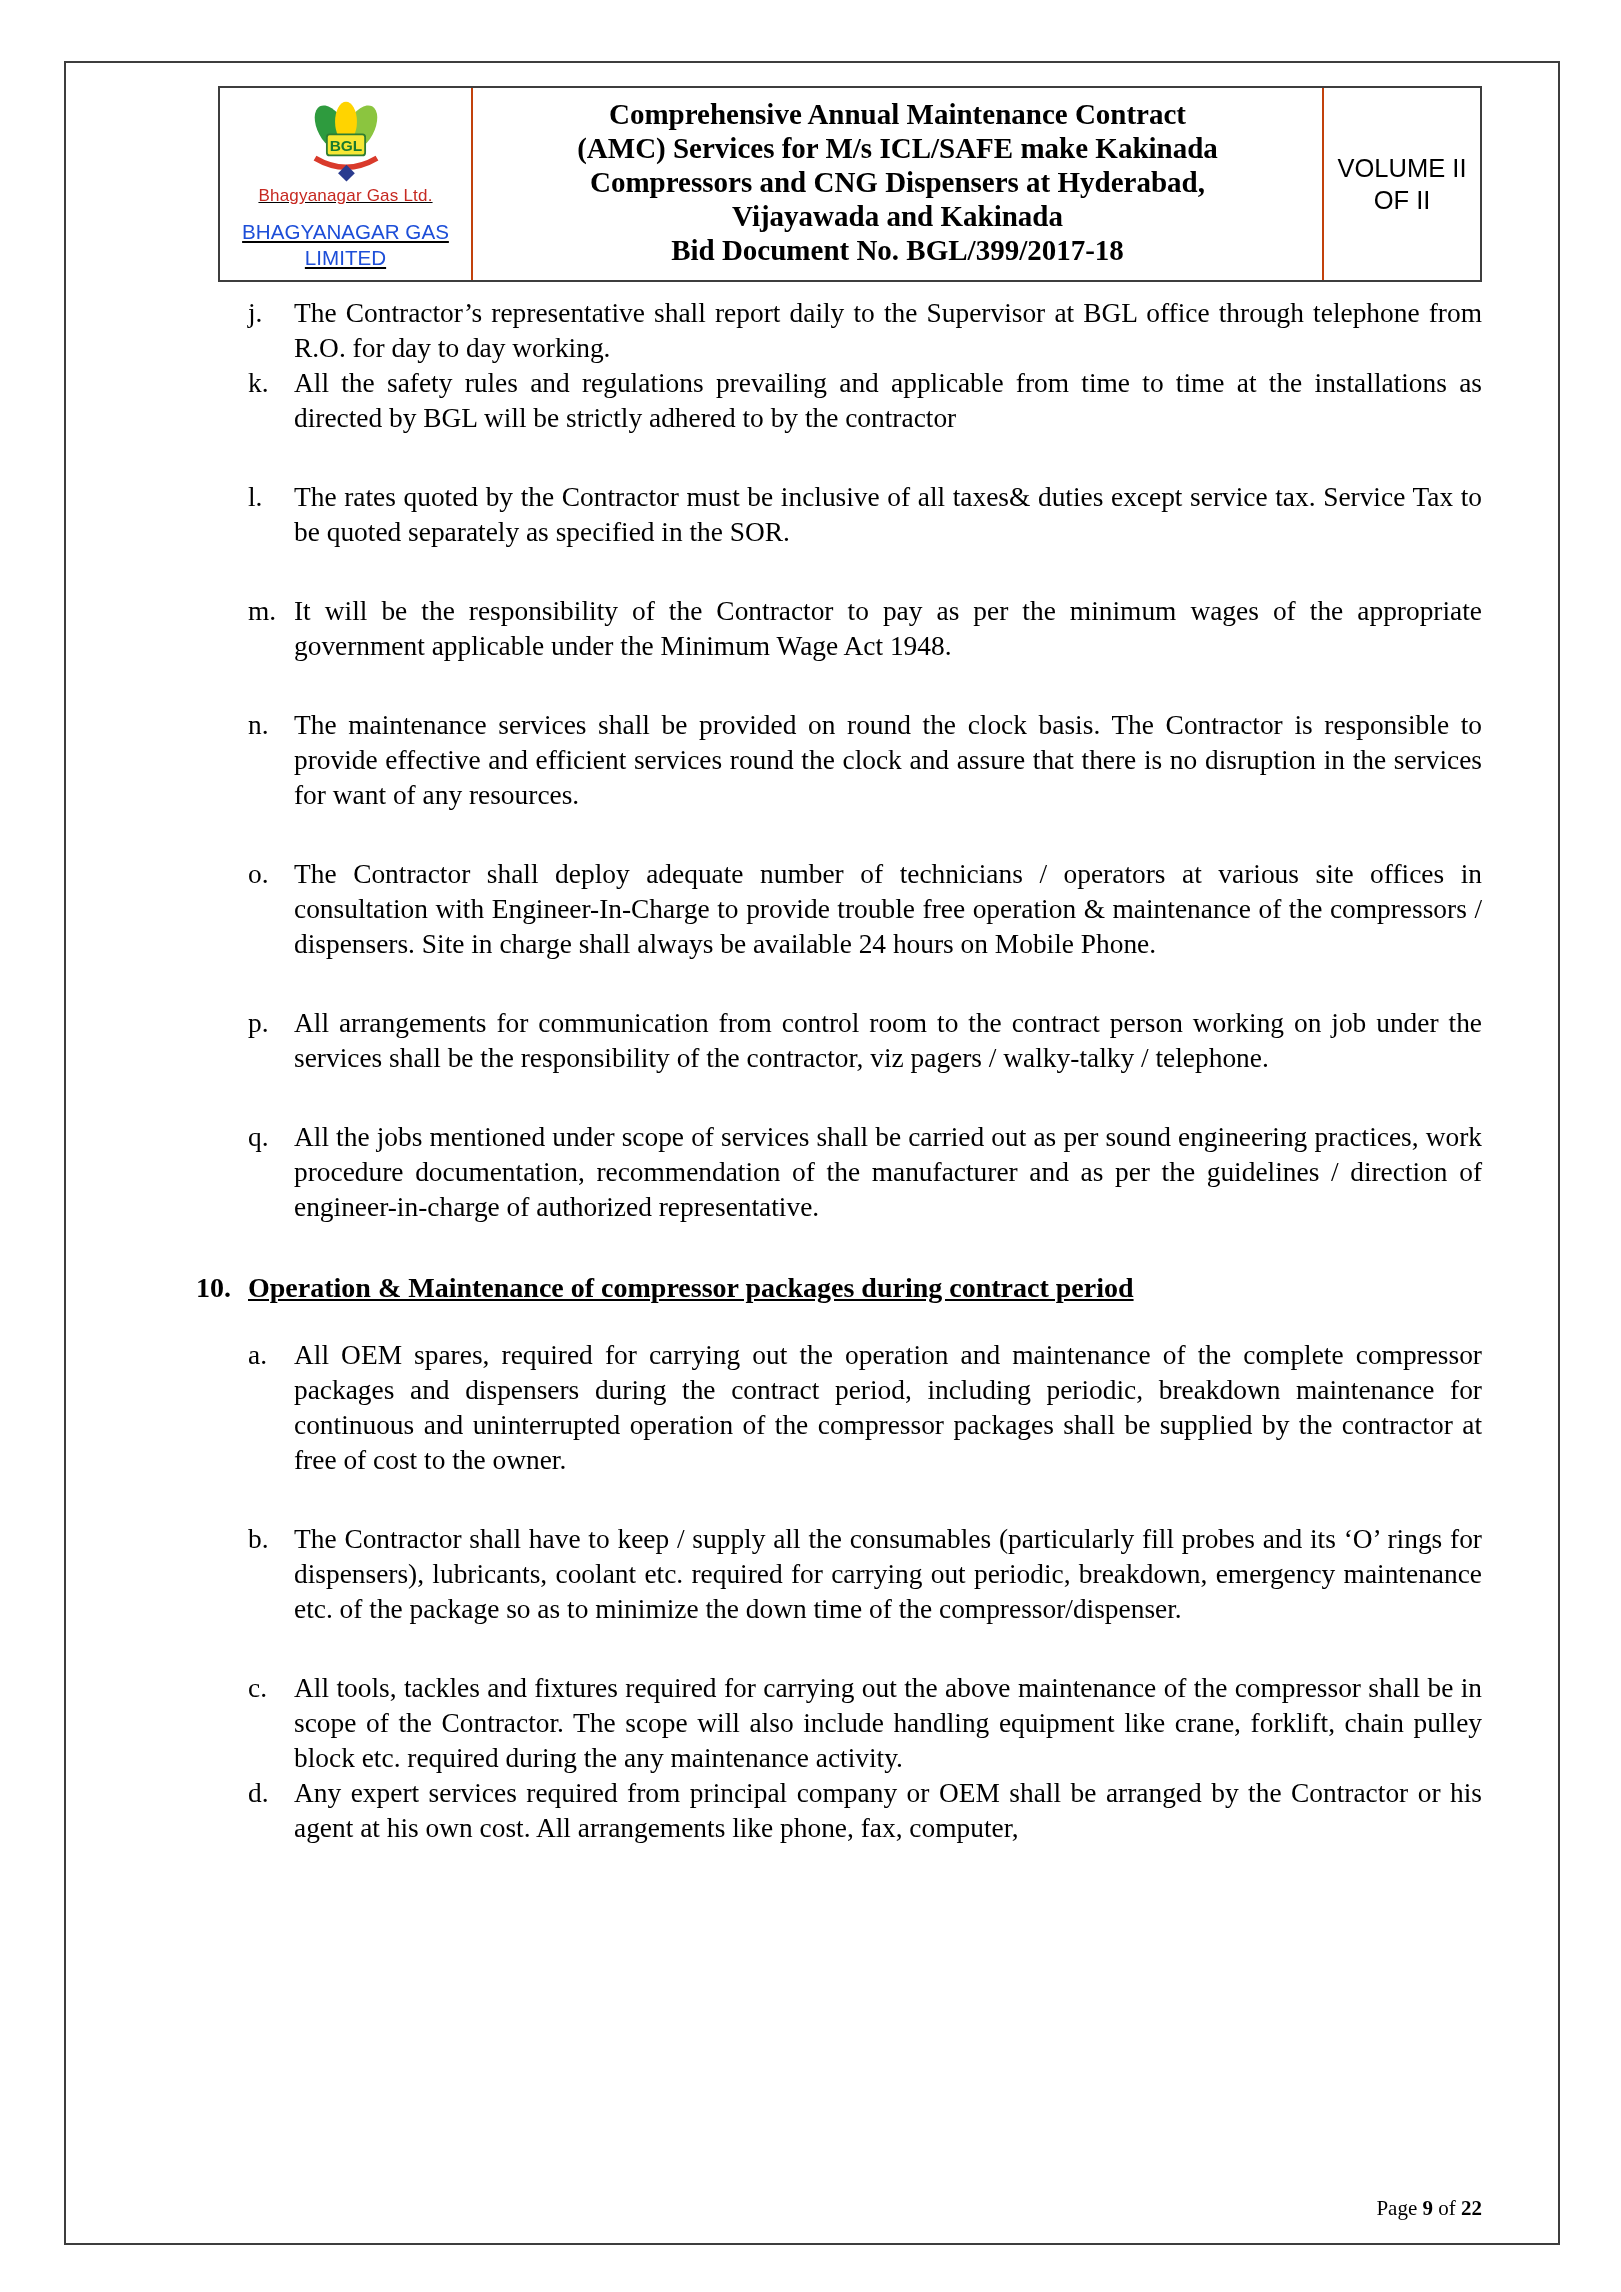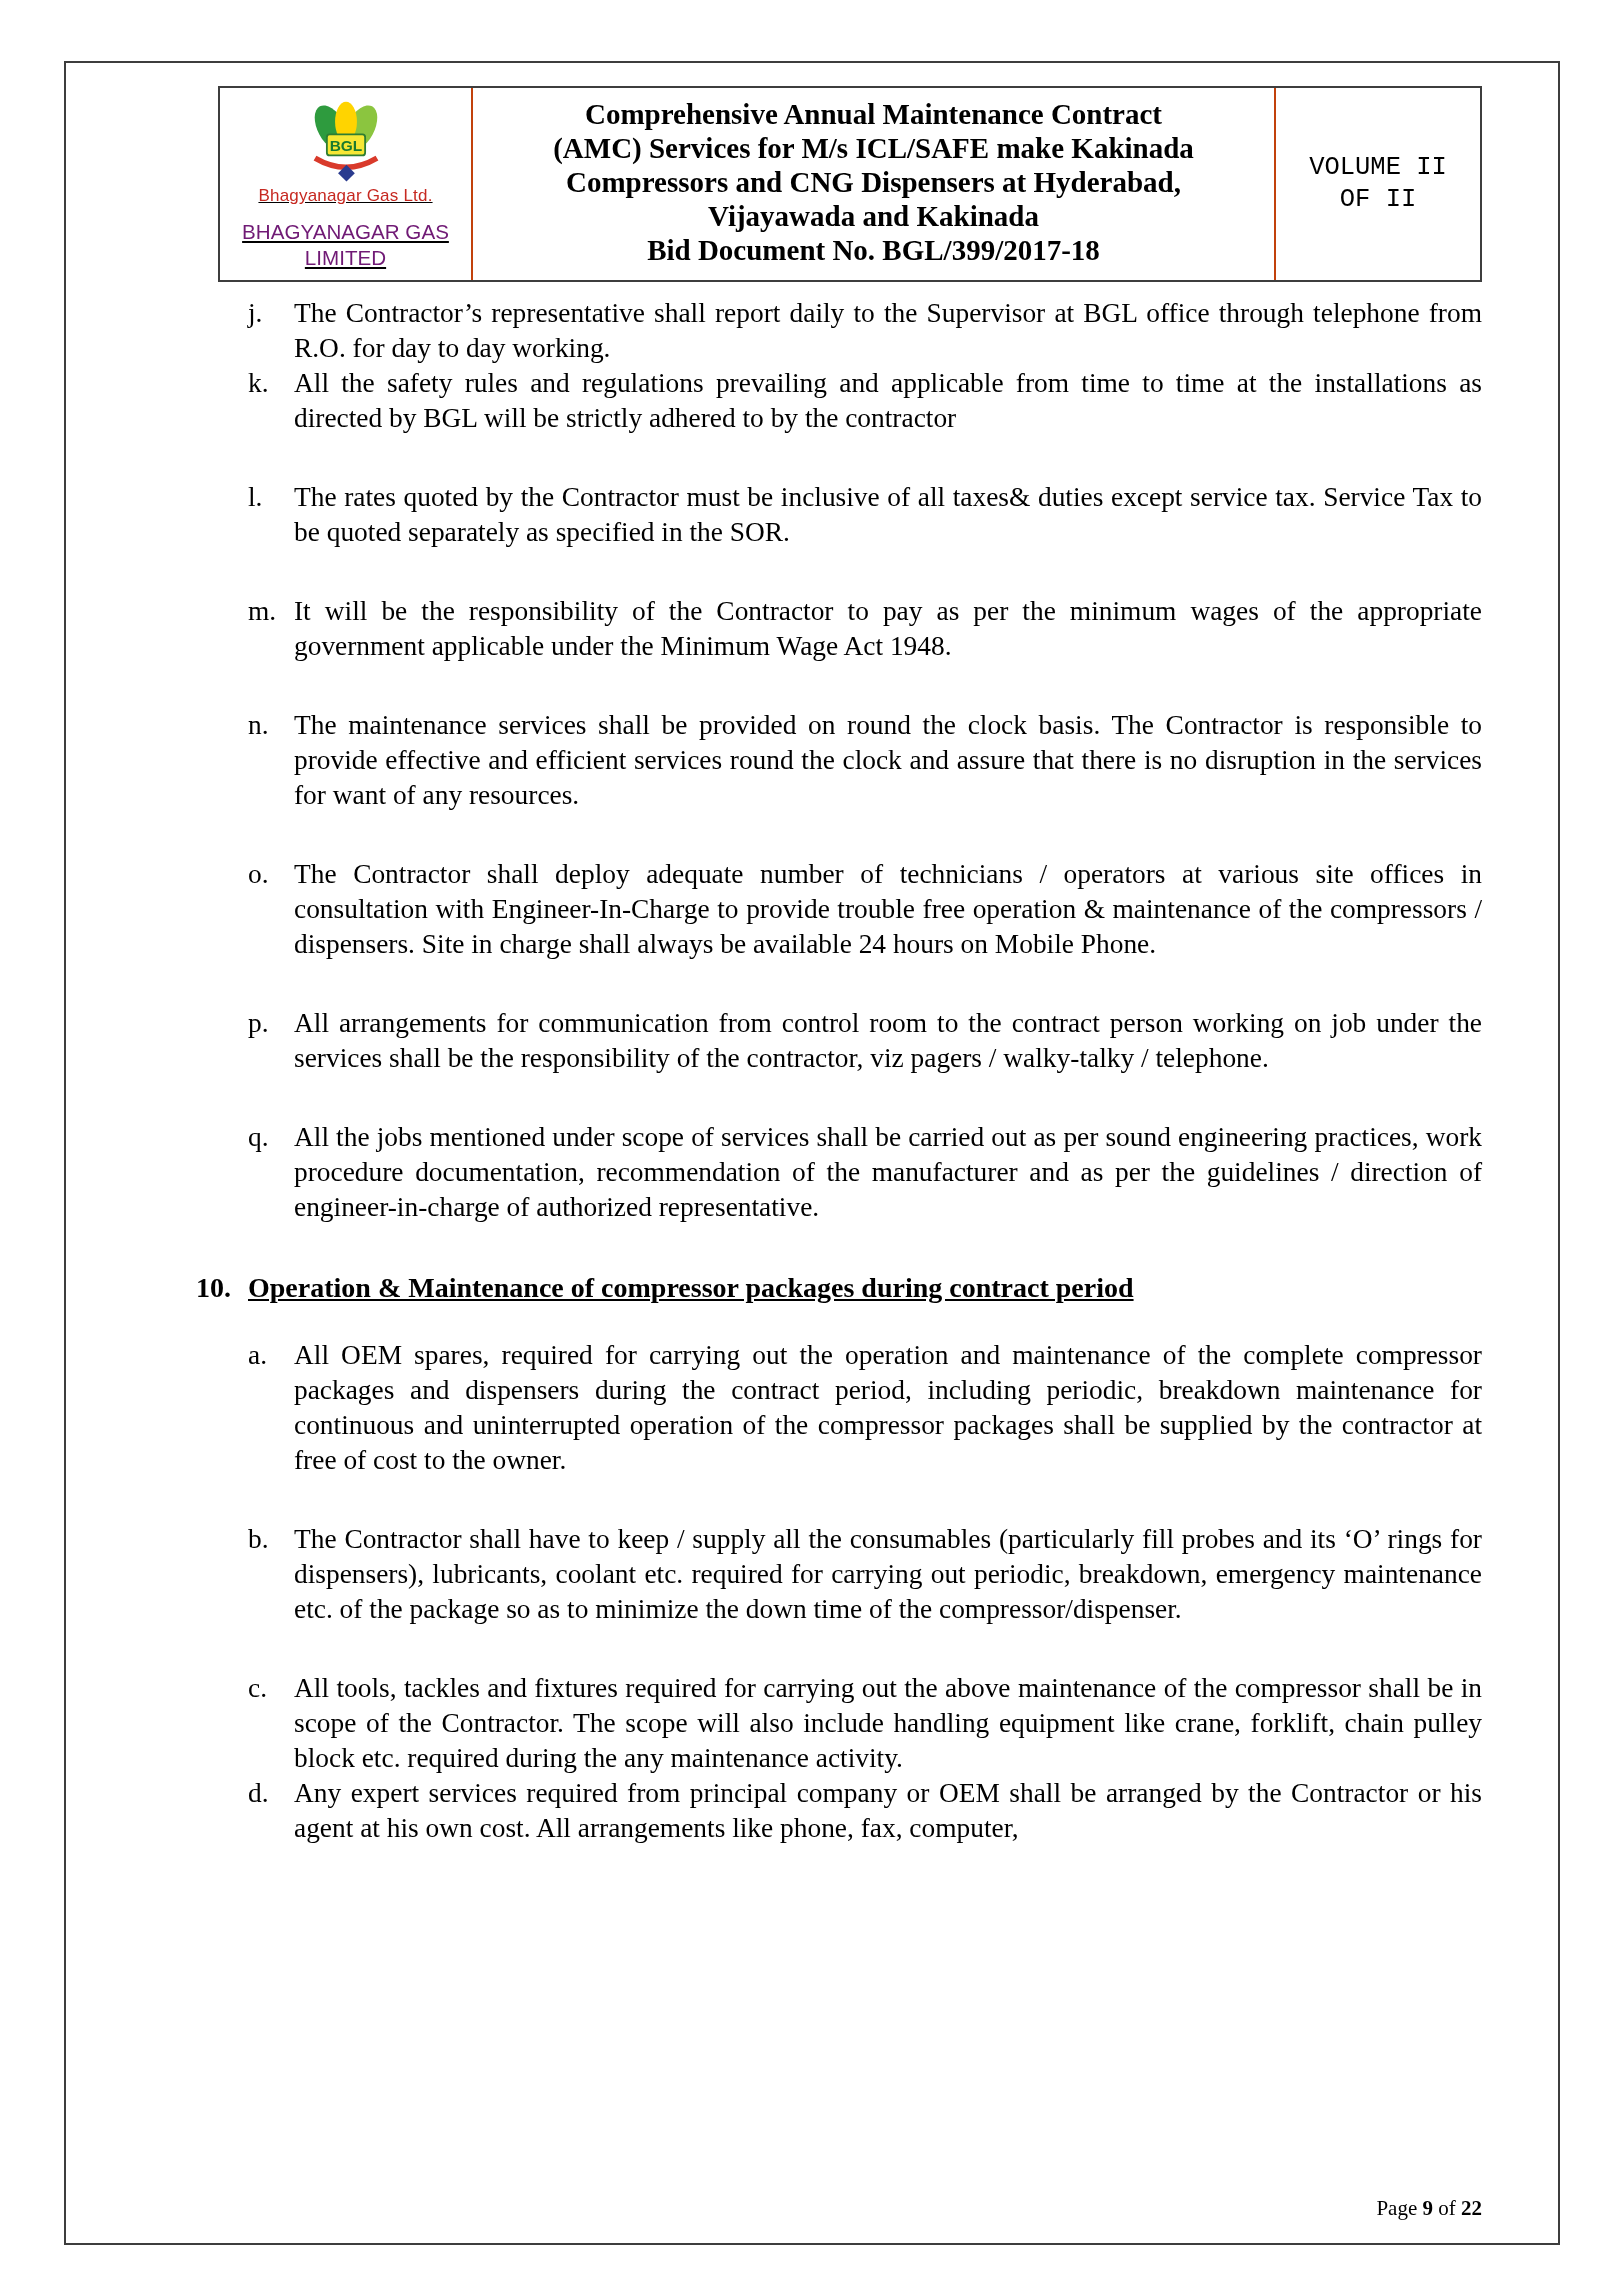--- a/index.html
+++ b/index.html
@@ -23,30 +23,30 @@
     width:253px; display:flex; flex-direction:column;
     align-items:center; justify-content:center; padding:5.9px 3.9px;text-decoration:underline;
   }
   .logo-graphic { width:102px; height:102px; display:block; }
   .logo-tagline {
     font-family:"Liberation Sans", sans-serif; font-size:17px;
     color:#c62820; margin-top:-13.7px; letter-spacing:0.2px;
   }
   .org-name {
     font-family:"Liberation Sans", sans-serif; font-size:20.6px;
-    line-height:25.5px; text-align:center; margin-top:13px; color:#701a75;
+    line-height:25.5px; text-align:center; margin-top:13px; color:#1d4ed8;
   }
   .title-cell {
     flex:1; text-align:center; padding:8.8px 9.8px 5.9px 9.8px;
     font-weight:bold; font-size:29px; line-height:34px;
   }
   .volume-cell {
-    width:204px; display:flex; flex-direction:column;
+    width:156px; display:flex; flex-direction:column;
     align-items:center; justify-content:center;
-    font-family:Liberation Mono, monospace;
+    font-family:Liberation Sans, sans-serif;
     font-size:25.5px; line-height:32px;
   }
   
   .content {
     position:absolute; left:196px; top:296px; width:1286px;
     font-size:27.4px; line-height:35px;
   }
   .item { display:flex; margin-left:52px; }
   .item .marker { width:46px; flex:none; }
   .item .text { flex:1; text-align:justify; }

